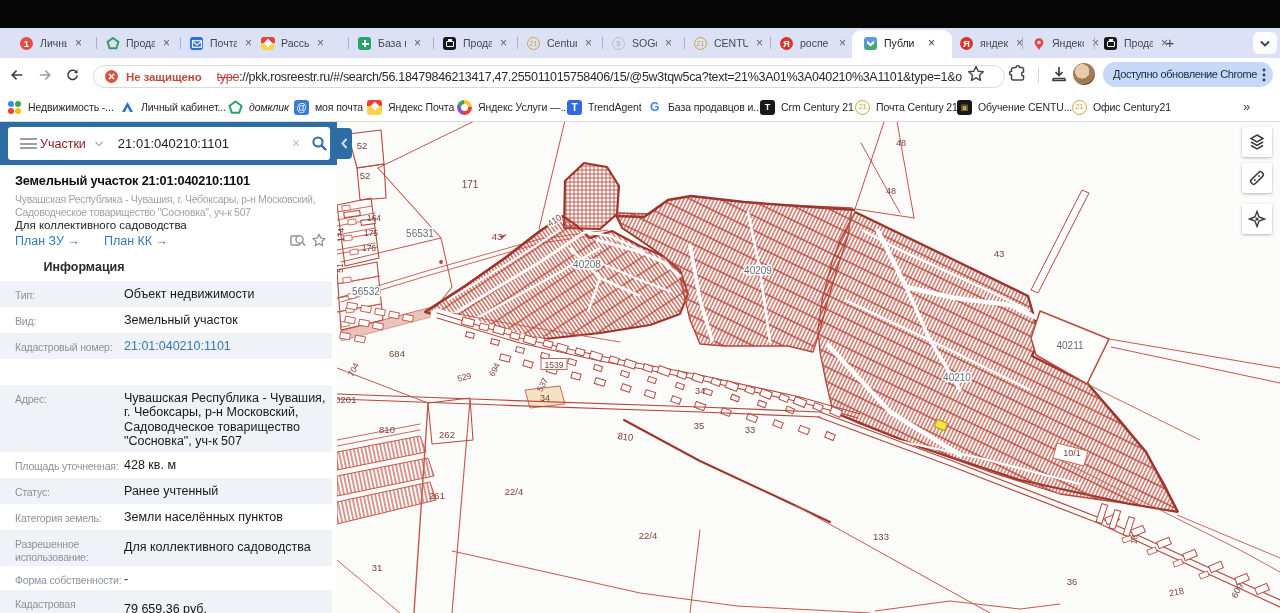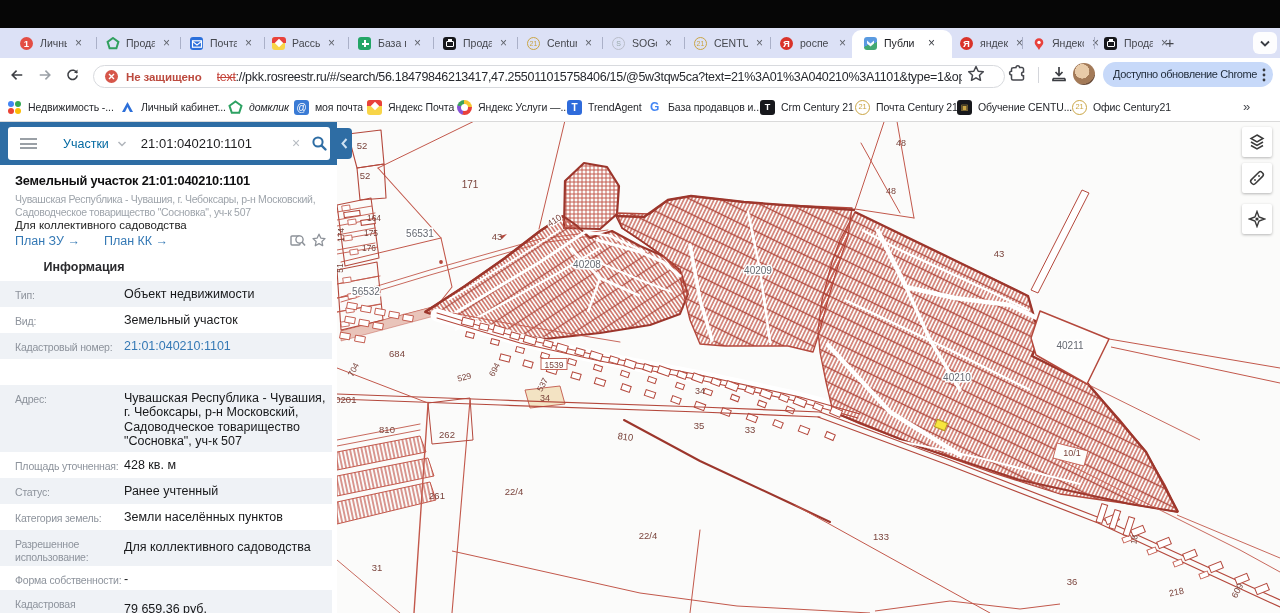--- a/index.html
+++ b/index.html
@@ -26,21 +26,21 @@
   .bm { position:absolute; top:0; height:30px; display:flex; align-items:center; font-size:10.5px; color:#26282d; letter-spacing:-0.1px; }
   .bm .bt { margin-left:6px; white-space:nowrap; }
   .bmic { width:15px; height:15px; border-radius:3px; position:relative; flex:0 0 15px; }
   
   #panel { position:absolute; left:0; top:122px; width:337px; height:491px; background:#fff; }
   #bluebar { position:absolute; left:0; top:0; width:337px; height:43px; background:#2e6da4; }
   #collapse { position:absolute; left:337px; top:6px; width:15px; height:31px; background:#2e6da4; border-radius:0 4px 4px 0; color:#cfe2f2; font-size:12px; line-height:31px; text-align:center; }
   #searchbox { position:absolute; left:8px; top:5px; width:322px; height:33px; background:#fff; border-radius:3px; display:flex; align-items:center; }
   .ham { width:17px; height:11px; margin-left:12px; border-top:2px solid #9aa0a6; border-bottom:2px solid #9aa0a6; position:relative; }
   .ham:after { content:""; position:absolute; left:0; top:2.5px; width:100%; height:2px; background:#9aa0a6; }
-  #searchbox .cat { font-size:12.5px; color:#0369a1; margin-left:26px; }
+  #searchbox .cat { font-size:12.5px; color:#7f1d1d; margin-left:3px; }
   #searchbox .q { font-size:13px; color:#1d1d1f; margin-left:14px; letter-spacing:0px; }
   #searchbox .clr { position:absolute; left:284px; top:8px; color:#b7bcc2; font-size:14px; line-height:16px; }
   #panel h1 { position:absolute; left:15px; top:51px; font-size:12.8px; color:#0f0f10; letter-spacing:-0.2px; }
   .greyaddr { position:absolute; left:15px; top:71px; font-size:10.5px; line-height:13px; color:#9ea4ab; letter-spacing:-0.3px; }
   .purpose { position:absolute; left:15px; top:97px; font-size:11.5px; color:#222; }
   .plans { position:absolute; left:15px; top:112px; font-size:12.5px; color:#3579b5; }
   .plans span { margin-right:24px; }
   .picons { position:absolute; left:290px; top:110px; color:#8d9299; font-size:14px; }
   
   #ptabs { position:absolute; left:0; top:132px; width:337px; height:27px; }
@@ -78,21 +78,21 @@
     <div class="tsep" style="left:180px;"></div>
     <div class="tab" style="left:190px;">
         <div class="fav" style="background:#2a6fdb;"><svg width="14" height="14" viewBox="0 0 14 14">
             <rect x="2.5" y="3.8" width="9" height="6.4" fill="none" stroke="#fff" stroke-width="1.2"></rect>
             <path d="M2.5 4.4L7 8l4.5-3.6" fill="none" stroke="#fff" stroke-width="1.2"></path>
 </svg></div>
         <span class="ttl" style="width:27px;">Почта</span>
         <span class="x">×</span>
       </div>
     <div class="tsep" style="left:264px;"></div>
-    <div class="tab" style="left:272px;">
+    <div class="tab" style="left:261px;">
         <div class="fav" style="background:#f8d548;">
           <div style="position:absolute;left:0;top:0;width:14px;height:6px;background:#e8413c;border-radius:3px 3px 0 0;"></div>
           <div style="position:absolute;left:4px;top:3px;width:6px;height:6px;background:#fff;transform:rotate(45deg);"></div>
         </div>
         <span class="ttl" style="width:28px;">Рассы</span>
         <span class="x">×</span>
       </div>
     <div class="tsep" style="left:348px;"></div>
     <div class="tab" style="left:358px;">
         <div class="fav" style="background:#23a566;">
@@ -201,21 +201,21 @@
           <circle cx="2" cy="12" r="1.4" fill="#37393f"></circle>
         </svg></div>
   </div>
   <div id="omnibox">
     <div style="position:relative;width:13px;height:13px;margin-left:11px;flex:0 0 13px;background:#d6564a;border-radius:50%;">
         <svg width="13" height="13" viewBox="0 0 13 13" style="position:absolute;left:0;top:0;">
           <path d="M4 4l5 5M9 4L4 9" stroke="#fff" stroke-width="1.4"></path>
         </svg>
       </div>
     <span class="warn">Не защищено</span>
-    <span class="url"><span class="https">text</span>://pkk.rosreestr.ru/#/search/56.18479846213417,47.255011015758406/15/@5w3tqw5ca?text=21%3A01%3A040210%3A1101&amp;type=1&amp;opened=21%3...</span>
+    <span class="url"><span class="https">type</span>://pkk.rosreestr.ru/#/search/56.18479846213417,47.255011015758406/15/@5w3tqw5ca?text=21%3A01%3A040210%3A1101&amp;type=1&amp;opened=21%3...</span>
   </div>
   <div id="bookmarks">
     <div class="bm" style="left:7px;align-items:center;">
         <div class="bmic">
           <div style="position:absolute;left:1px;top:1px;width:6px;height:6px;border-radius:50%;background:#4285f4;"></div>
           <div style="position:absolute;left:8px;top:1px;width:6px;height:6px;border-radius:50%;background:#34a853;"></div>
           <div style="position:absolute;left:1px;top:8px;width:6px;height:6px;border-radius:50%;background:#ea4335;"></div>
           <div style="position:absolute;left:8px;top:8px;width:6px;height:6px;border-radius:50%;background:#fbbc05;"></div>
         </div>
         <span class="bt">Недвижимость -...</span>

